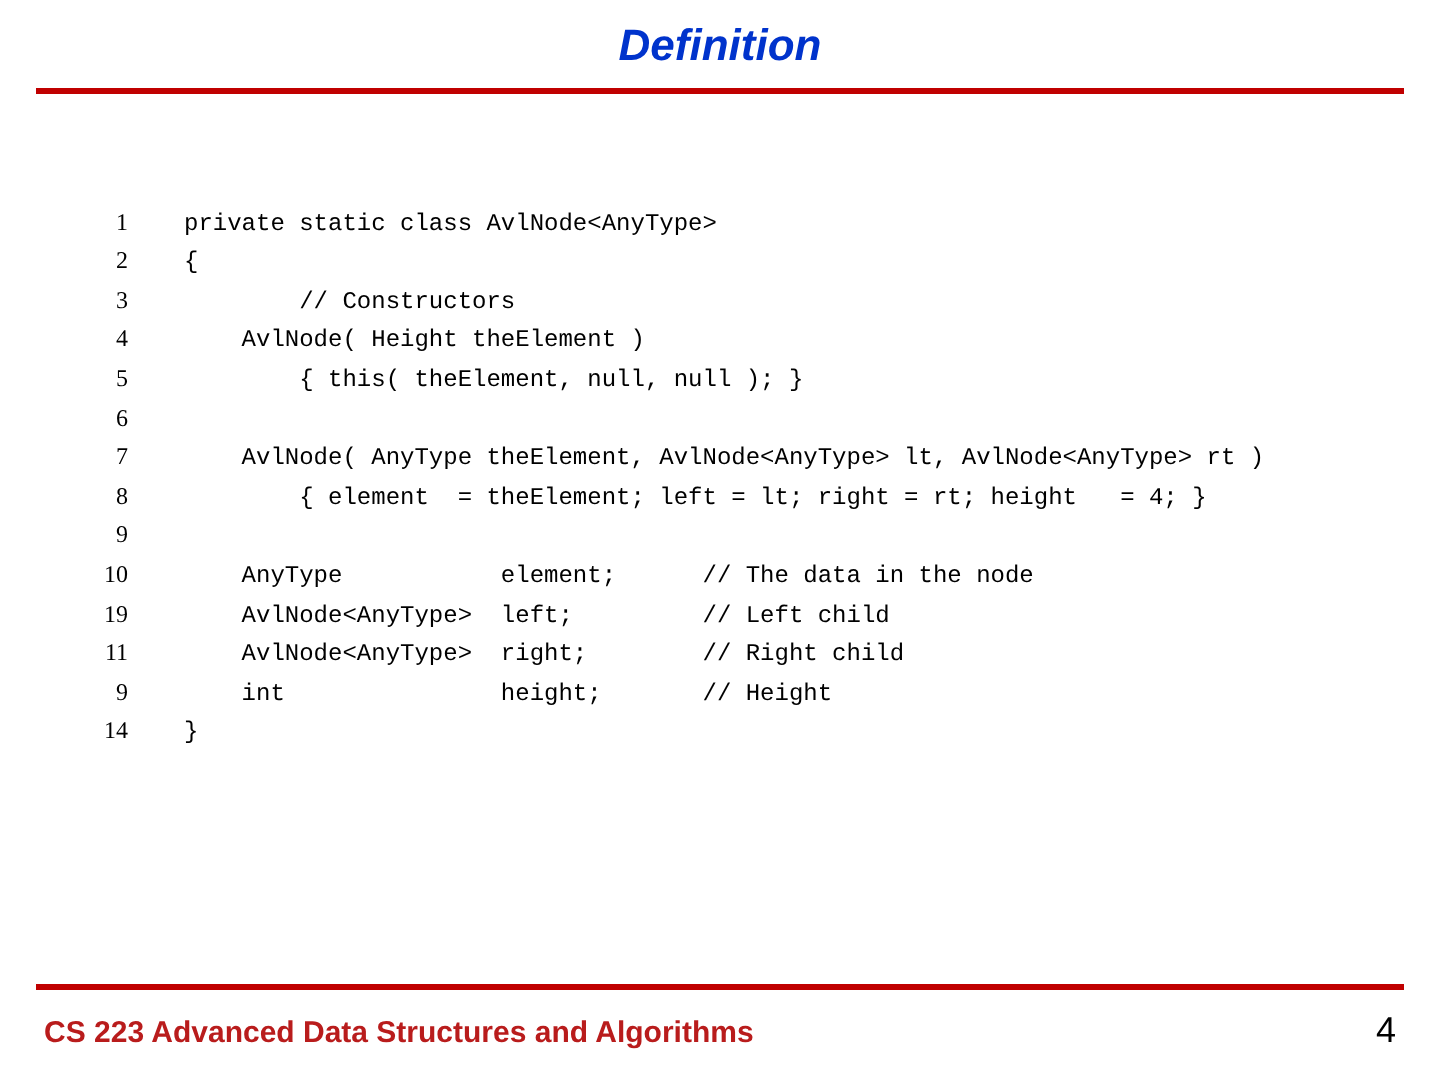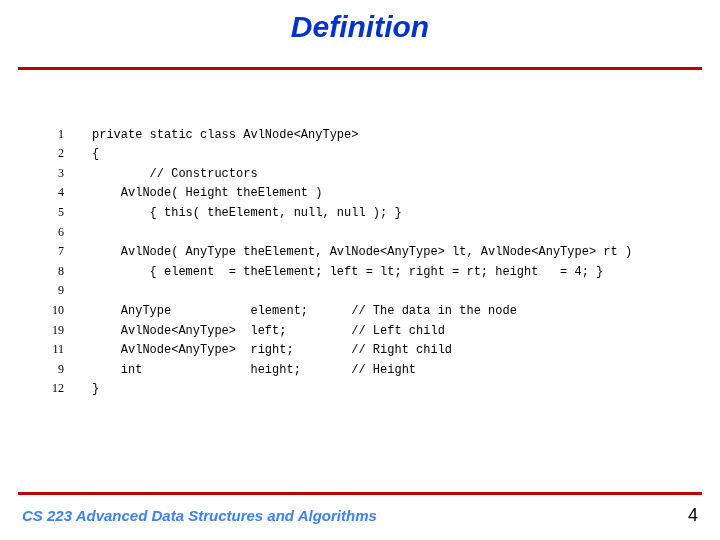--- a/index.html
+++ b/index.html
@@ -14,24 +14,24 @@
   .slide {
     position: relative;
     width: 720px;
     height: 540px;
     box-sizing: border-box;
   }
   .title {
     text-align: center;
     font-weight: bold;
     font-style: italic;
-    font-size: 30px;
+    font-size: 22px;
     color: #0033cc;
     padding-top: 10px;
-    padding-bottom: 23px;
+    padding-bottom: 8px;
   }
   .rule-top {
     border-bottom: 3px solid #c00000;
     margin: 0 18px 0 18px;
   }
   .code-area {
     margin: 36px 0 0 0;
     padding: 0 30px 0 30px;
     font-family: "Courier New", Courier, monospace;
     font-size: 12px;
@@ -60,23 +60,22 @@
     margin: 0 18px 10px 18px;
   }
   .footer-row {
     display: flex;
     justify-content: space-between;
     align-items: baseline;
     padding: 0 22px;
   }
   .course {
     font-weight: bold;
-    font-style: italic;
     font-size: 15px;
-    color: #3b82f6;
+    color: #b91c1c;
   }
   .pagenum {
     font-size: 18px;
     color: #000;
   }
 </style>
 </head>
 <body>
 
 <div class="slide">
@@ -91,21 +90,21 @@
 <span class="ln">4</span><span>    AvlNode( Height theElement )</span>
 <span class="ln">5</span><span>        { this( theElement, null, null ); }</span>
 <span class="ln">6</span><span></span>
 <span class="ln">7</span><span>    AvlNode( AnyType theElement, AvlNode&lt;AnyType&gt; lt, AvlNode&lt;AnyType&gt; rt )</span>
 <span class="ln">8</span><span>        { element  = theElement; left = lt; right = rt; height   = 4; }</span>
 <span class="ln">9</span><span></span>
 <span class="ln">10</span><span>    AnyType           element;      // The data in the node</span>
 <span class="ln">19</span><span>    AvlNode&lt;AnyType&gt;  left;         // Left child</span>
 <span class="ln">11</span><span>    AvlNode&lt;AnyType&gt;  right;        // Right child</span>
 <span class="ln">9</span><span>    int               height;       // Height</span>
-<span class="ln">12</span><span>}</span>
+<span class="ln">14</span><span>}</span>
   </div>
 
   <div class="footer">
     <div class="rule-bottom"></div>
     <div class="footer-row">
       <div class="course">CS 223 Advanced Data Structures and Algorithms</div>
       <div class="pagenum">4</div>
     </div>
   </div>
 

